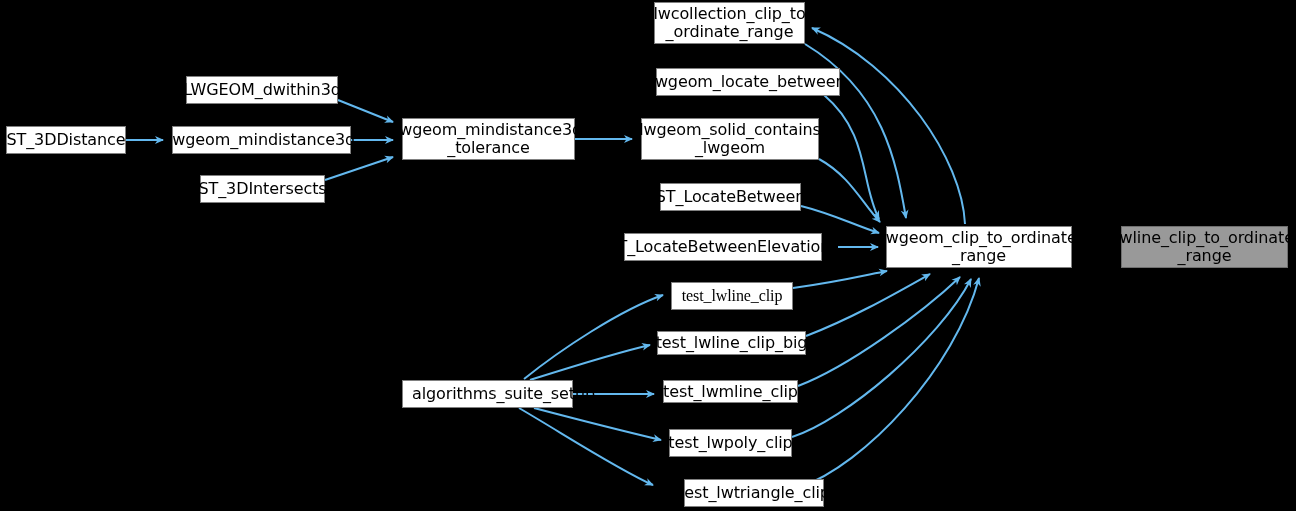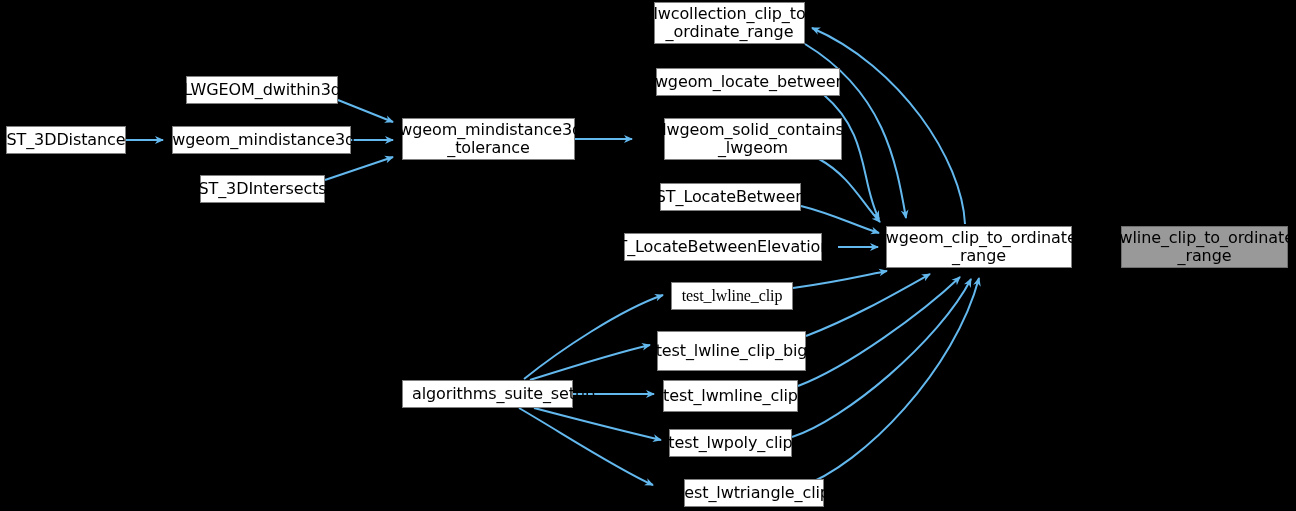--- a/index.html
+++ b/index.html
@@ -80,28 +80,28 @@
   <div id="node-layer">
       <div class="node" style="left: 6px; top: 126px; width: 120px; height: 28px;">ST_3DDistance</div>
       <div class="node" style="left: 186px; top: 76px; width: 152px; height: 28px;">LWGEOM_dwithin3d</div>
       <div class="node" style="left: 172px; top: 126px; width: 179px; height: 28px;">lwgeom_mindistance3d</div>
       <div class="node" style="left: 200px; top: 175px; width: 125px; height: 28px;">ST_3DIntersects</div>
       <div class="node" style="left: 402px; top: 118px; width: 173px; height: 42px;">lwgeom_mindistance3d
 _tolerance</div>
       <div class="node" style="left: 654px; top: 2px; width: 151px; height: 42px;">lwcollection_clip_to
 _ordinate_range</div>
       <div class="node" style="left: 640px; top: 68px; width: 184px; height: 28px; margin-left: 16px;">lwgeom_locate_between</div>
-      <div class="node" style="left: 664px; top: 118px; width: 178px; height: 42px;">lwgeom_solid_contains
+      <div class="node" style="left: 641px; top: 118px; width: 178px; height: 42px;">lwgeom_solid_contains
 _lwgeom</div>
       <div class="node" style="left: 660px; top: 183px; width: 141px; height: 28px;">ST_LocateBetween</div>
       <div class="node" style="left: 624px; top: 233px; width: 198px; height: 28px;">ST_LocateBetweenElevations</div>
       <div class="node" style="left: 671px; top: 282px; width: 122px; height: 28px; font-family: Liberation Serif, serif;">test_lwline_clip</div>
-      <div class="node" style="left: 657px; top: 331px; width: 149px; height: 40px;">test_lwline_clip_big</div>
+      <div class="node" style="left: 657px; top: 331px; width: 149px; height: 24px;">test_lwline_clip_big</div>
       <div class="node" style="left: 402px; top: 380px; width: 171px; height: 28px; padding-left: 32px;">algorithms_suite_setup</div>
-      <div class="node" style="left: 663px; top: 380px; width: 135px; height: 32px;">test_lwmline_clip</div>
+      <div class="node" style="left: 663px; top: 380px; width: 135px; height: 23px;">test_lwmline_clip</div>
       <div class="node" style="left: 669px; top: 429px; width: 123px; height: 28px; text-align: center;">test_lwpoly_clip</div>
       <div class="node" style="left: 684px; top: 479px; width: 140px; height: 28px;">test_lwtriangle_clip</div>
       <div class="node" style="left: 886px; top: 226px; width: 186px; height: 42px;">lwgeom_clip_to_ordinate
 _range</div>
       <div class="node highlight" style="left: 1121px; top: 226px; width: 167px; height: 42px;">lwline_clip_to_ordinate
 _range</div>
     </div>
 </div>
 
 </body></html>

